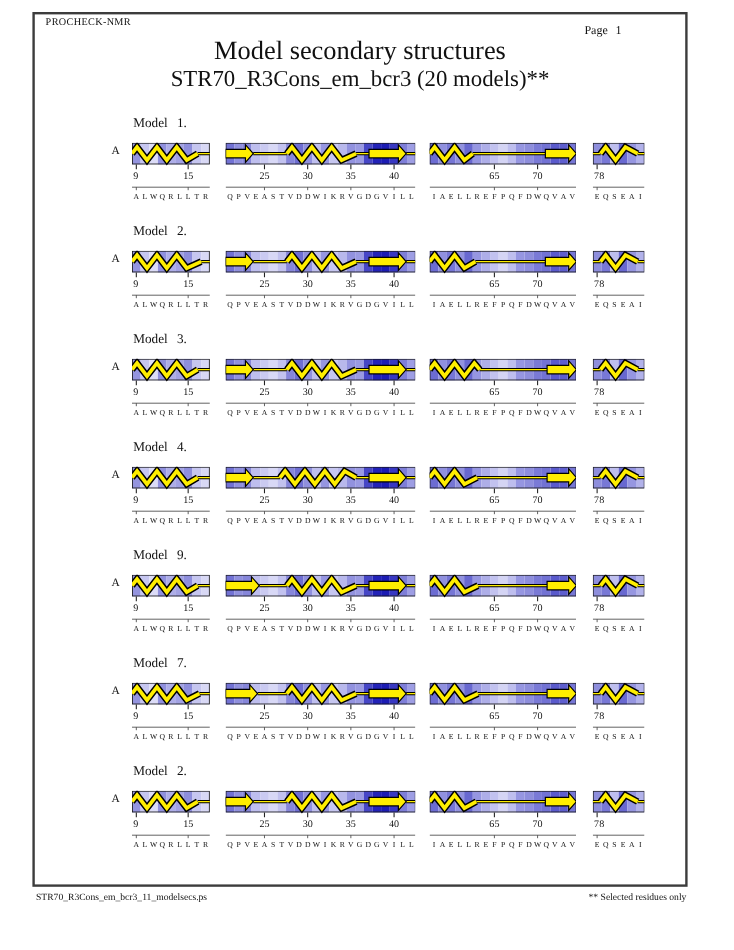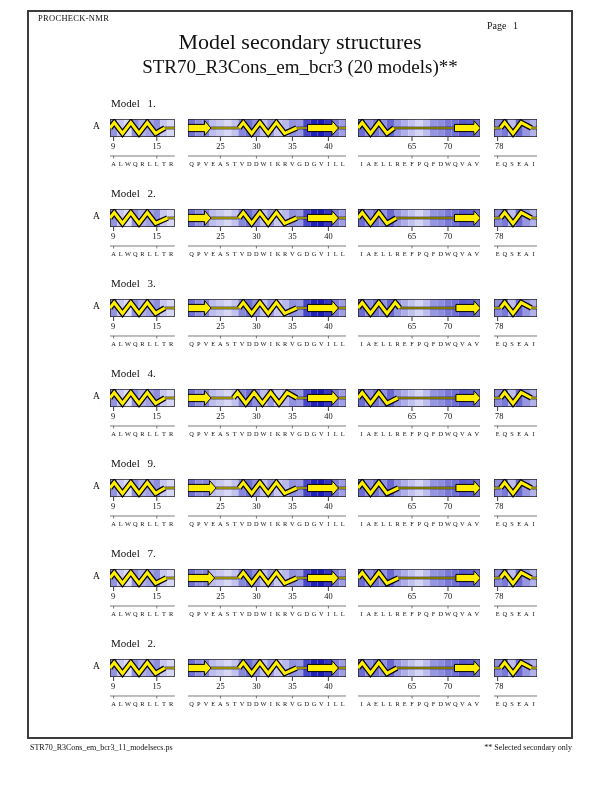--- a/index.html
+++ b/index.html
@@ -1284,14 +1284,14 @@
           <text x="3.60" y="47" font-size="6.4" text-anchor="middle" fill="#111">E</text>
           <text x="10.80" y="47" font-size="6.4" text-anchor="middle" fill="#111">Q</text>
           <text x="18.00" y="47" font-size="6.4" text-anchor="middle" fill="#111">S</text>
           <text x="25.20" y="47" font-size="6.4" text-anchor="middle" fill="#111">E</text>
           <text x="32.40" y="47" font-size="6.4" text-anchor="middle" fill="#111">A</text>
           <text x="39.60" y="47" font-size="6.4" text-anchor="middle" fill="#111">I</text>
         </svg>
       </div>
     </div>
   <div class="footer-left">STR70_R3Cons_em_bcr3_11_modelsecs.ps</div>
-  <div class="footer-right">** Selected secondary only</div>
+  <div class="footer-right">** Selected residues only</div>
 </div>
 
 </body></html>

